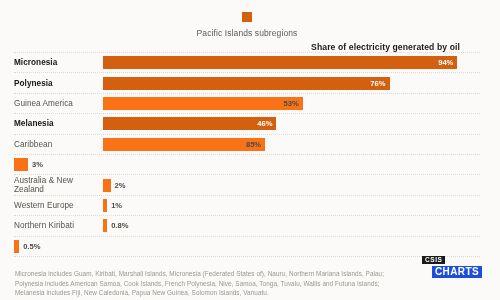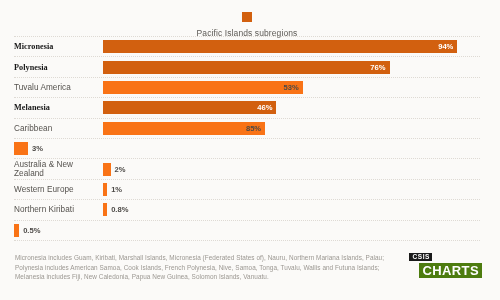--- a/index.html
+++ b/index.html
@@ -69,21 +69,20 @@
     flex: 0 0 89px;
     font-size: 8.2px;
     color: #55524e;
     letter-spacing: .05px;
     padding-right: 4px;
     box-sizing: border-box;
   }
   .row.highlight .row-label {
     color: #161616;
     font-weight: bold;
-    font-family: Liberation Serif, serif;
   }
   .track {
     position: relative;
     flex: 1 1 auto;
     height: 13px;
     background: transparent;
   }
   .bar {
     position: absolute;
     left: 0;
@@ -139,60 +138,63 @@
     display: inline-block;
     background: #1a1a1a;
     color: #ffffff;
     font-size: 6.5px;
     font-weight: bold;
     letter-spacing: .6px;
     padding: 1px 2px 1px 3px;
   }
   .logo-bottom {
     display: block;
-    background: #4d7c0f;
+    background: #1d4ed8;
     color: #ffffff;
-    font-size: 13px;
+    font-size: 10px;
     font-weight: bold;
     letter-spacing: .4px;
     padding: 1px 3px 1.5px 3px;
     margin-top: 1px;
     margin-left: 10px;
   }
 </style>
 </head>
 <body>
 
 <div class="chart-root">
 
   <div class="legend">
     <span class="legend-swatch"></span>
     <span class="legend-label">Pacific Islands subregions</span>
   </div>
 
+  <div class="title-row">
+    <span class="chart-title">Share of electricity generated by oil</span>
+  </div>
 
   <div class="rows">
       <div class="row highlight">
         <div class="row-label">Micronesia</div>
         <div class="track">
           <div class="bar" style="width: 94%;">
             <span class="bar-value">94%</span>
           </div>
         </div>
       </div>
       <div class="row highlight">
         <div class="row-label">Polynesia</div>
         <div class="track">
           <div class="bar" style="width: 76%;">
             <span class="bar-value">76%</span>
           </div>
         </div>
       </div>
       <div class="row">
-        <div class="row-label">Tuvalu America</div>
+        <div class="row-label">Guinea America</div>
         <div class="track">
           <div class="bar" style="width: 53%;">
             <span class="bar-value">53%</span>
           </div>
         </div>
       </div>
       <div class="row highlight">
         <div class="row-label">Melanesia</div>
         <div class="track">
           <div class="bar" style="width: 46%;">

